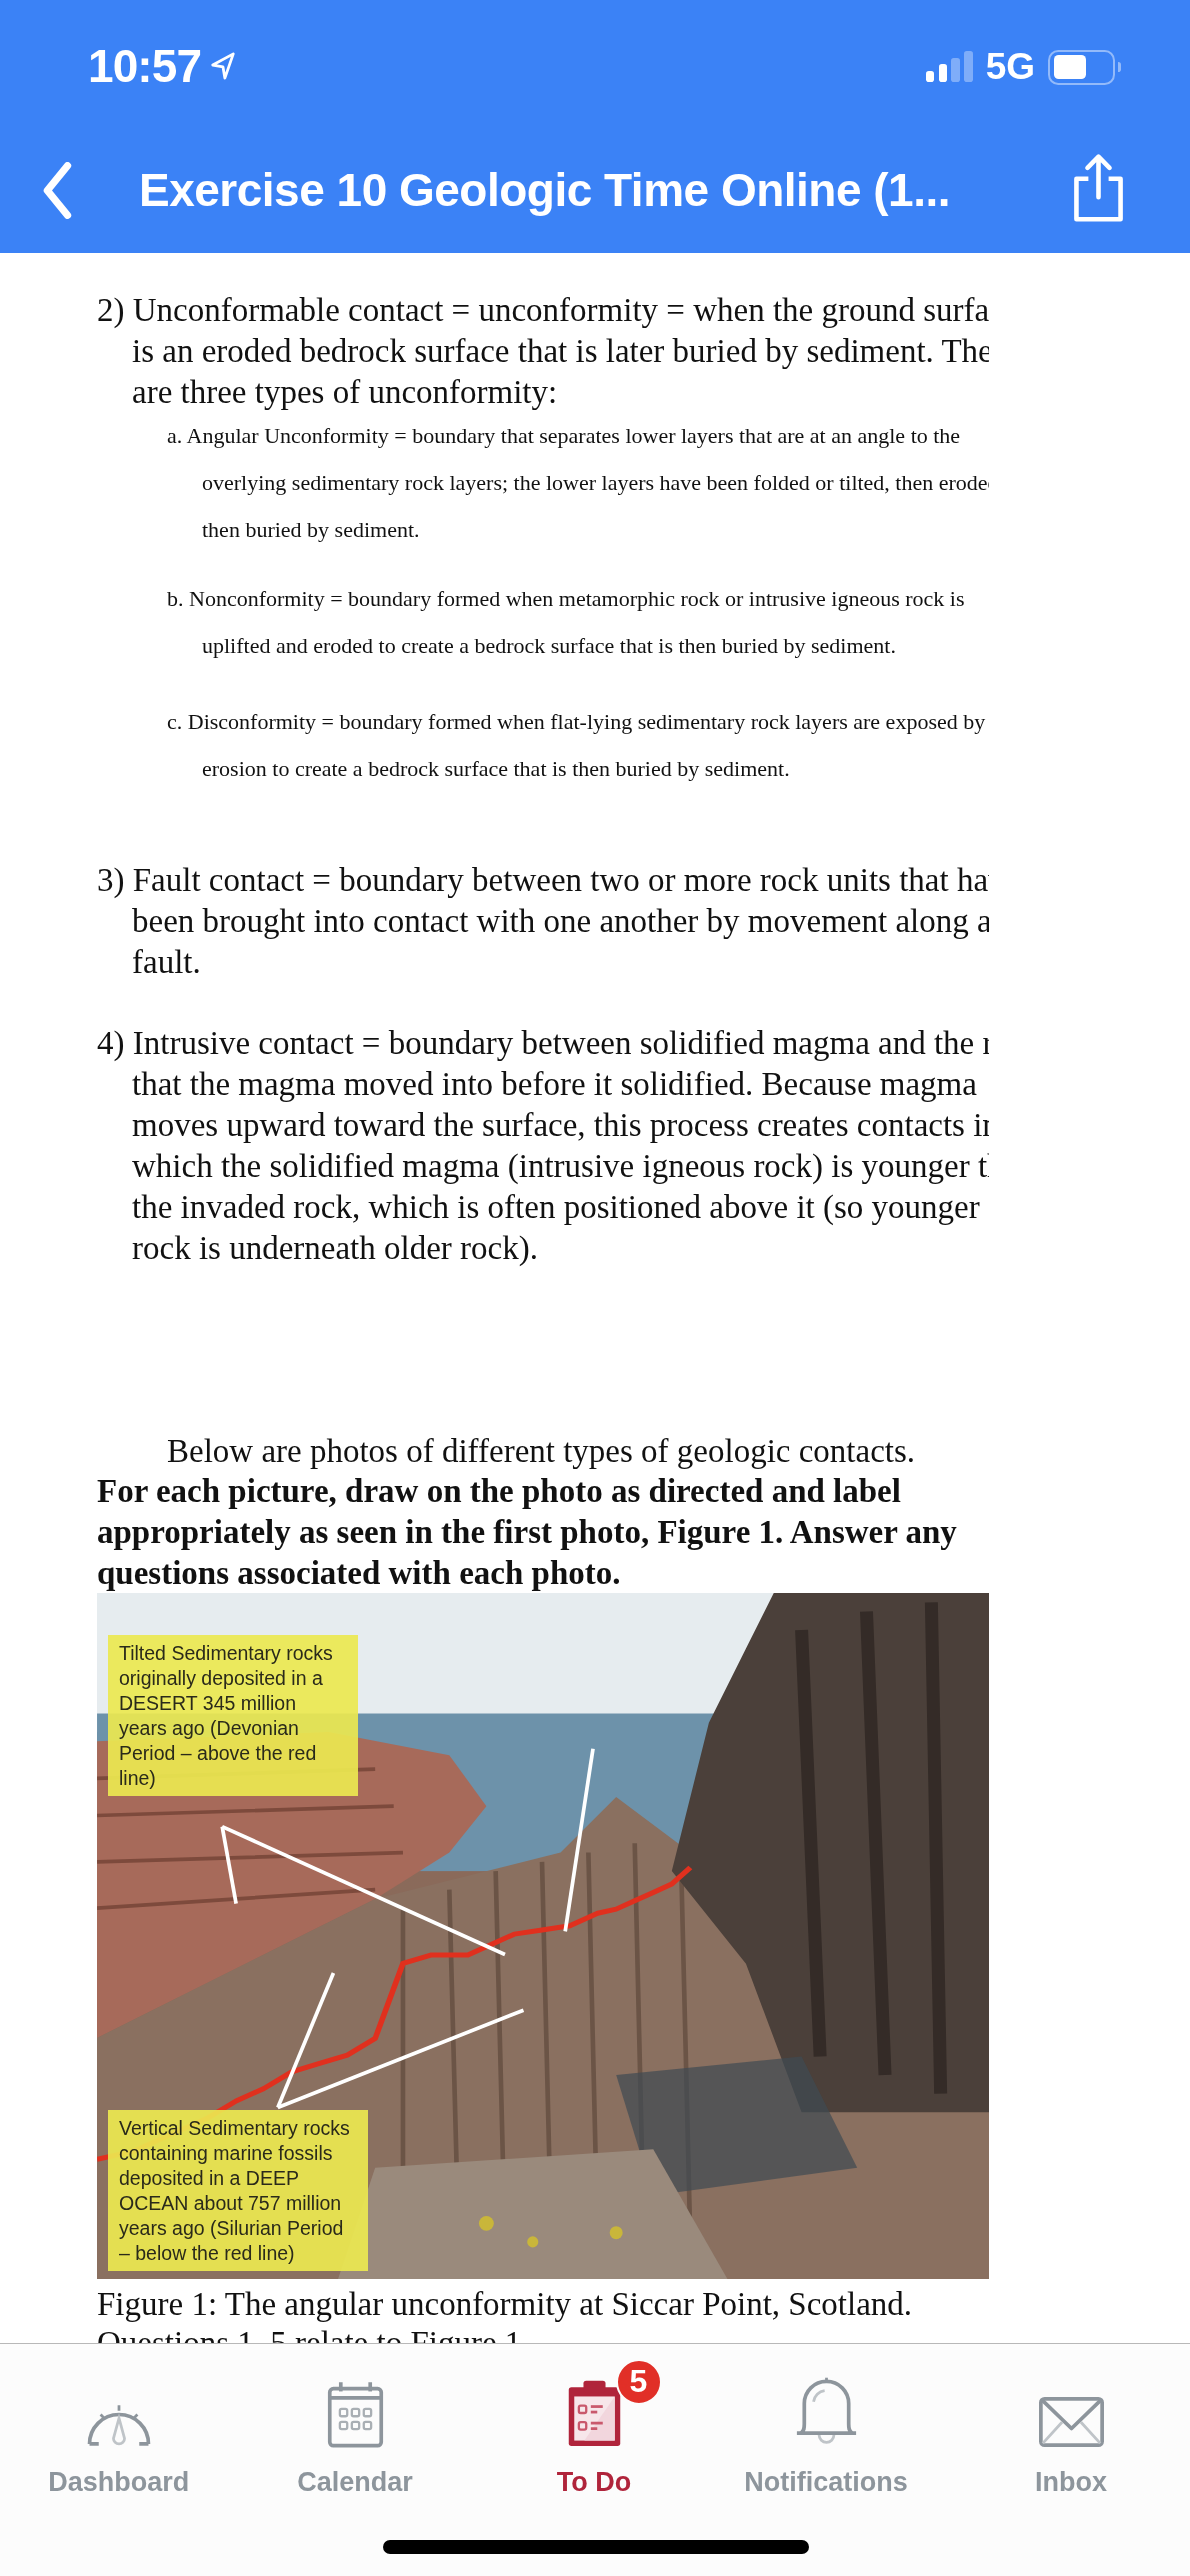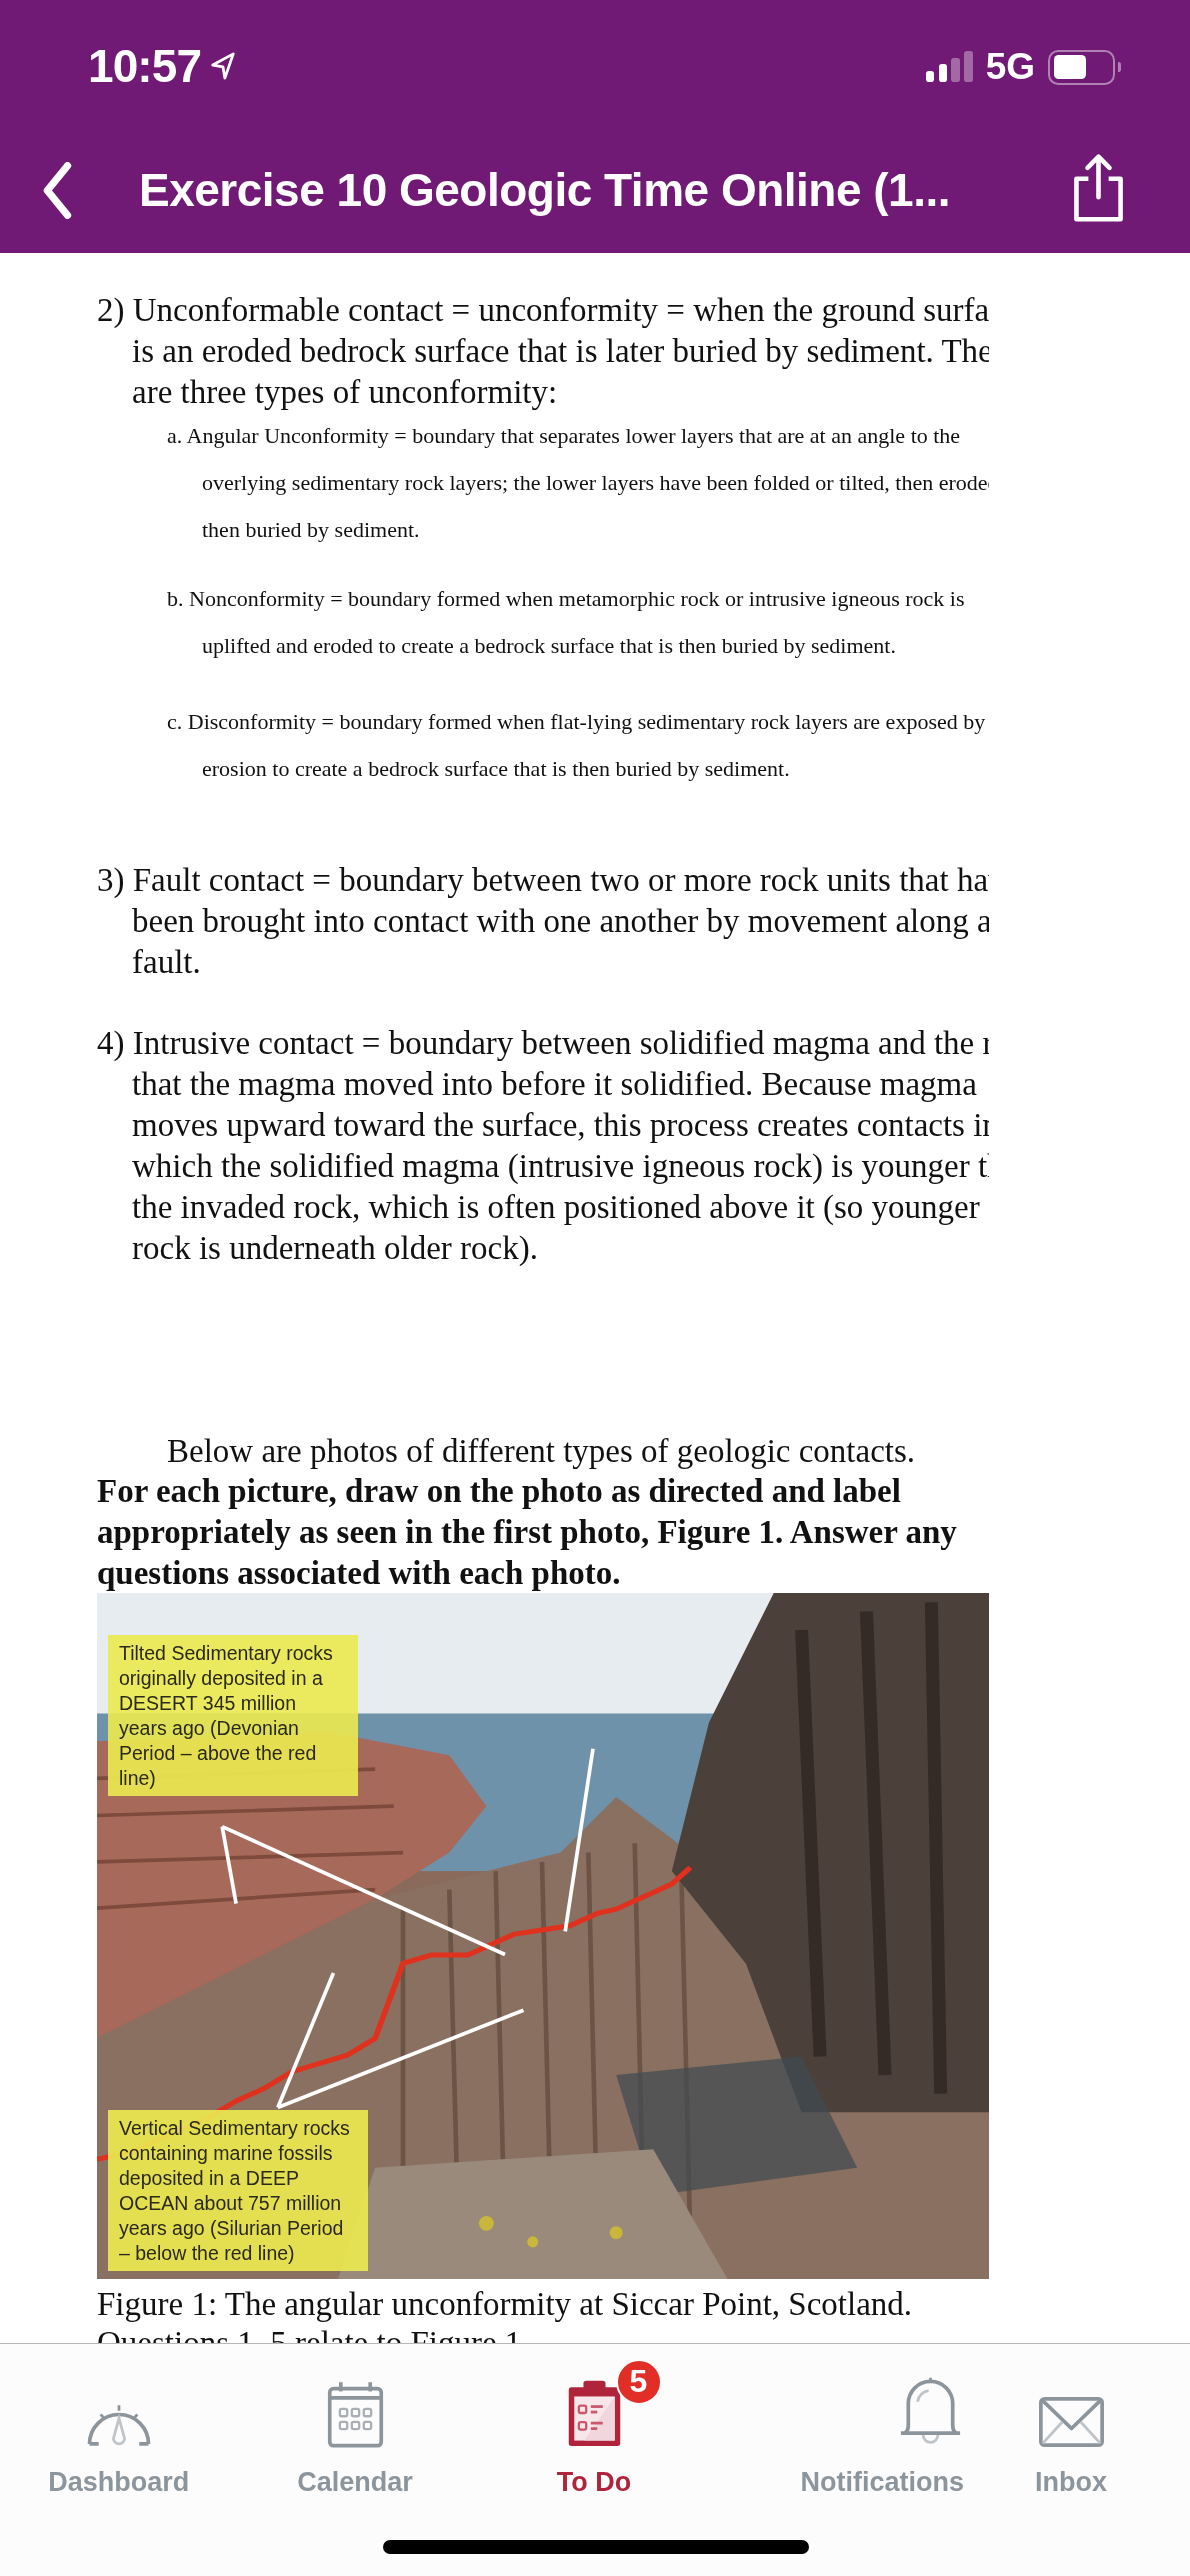--- a/index.html
+++ b/index.html
@@ -1,20 +1,20 @@
 <!DOCTYPE html>
 <html style="font-size:15px"><head>
 <meta charset="utf-8">
 <style>
   * { box-sizing: border-box; margin: 0; padding: 0; }
   html, body { width: 1191px; height: 2576px; overflow: hidden; background: #ffffff; }
   body { position: relative; font-family: "Liberation Sans", sans-serif; }
 
   
-  .header { position: absolute; left: 0; top: 0; width: 1191px; height: 253px; background: #701a75; color: #fff; }
+  .header { position: absolute; left: 0; top: 0; width: 1191px; height: 253px; background: #3b82f6; color: #fff; }
   .status-time { position: absolute; left: 88px; top: 39px; font-size: 46px; font-weight: bold; letter-spacing: -0.9px; display: flex; align-items: center; }
   .status-time svg { margin-left: 7.4px; }
   .status-right { position: absolute; right: 76px; top: 46px; display: flex; align-items: center; gap: 13px; }
   .signal { display: flex; align-items: flex-end; gap: 4.6px; height: 30px; }
   .signal span { width: 8.3px; border-radius: 2.8px; background: #fff; }
   .signal span.dim { background: rgba(255,255,255,0.35); }
   .net { font-size: 37px; font-weight: bold; }
   .battery { width: 67px; height: 35px; border: 2.8px solid rgba(255,255,255,0.45); border-radius: 10.2px; position: relative; padding: 3.7px; }
   .battery .fill { width: 32px; height: 100%; background: #fff; border-radius: 4.6px; }
   .battery::after { content: ""; position: absolute; right: -8.3px; top: 10.2px; width: 3.7px; height: 10.2px; background: rgba(255,255,255,0.45); border-radius: 0 2.8px 2.8px 0; }
@@ -182,21 +182,21 @@
           <line x1="27" y1="31" x2="40" y2="31" stroke="#c9586c" stroke-width="3"></line>
           <line x1="27" y1="37" x2="34" y2="37" stroke="#c9586c" stroke-width="3"></line>
           <rect x="14" y="48" width="8" height="8" rx="2" fill="none" stroke="#c9586c" stroke-width="2.5"></rect>
           <line x1="27" y1="49" x2="40" y2="49" stroke="#c9586c" stroke-width="3"></line>
           <line x1="27" y1="55" x2="34" y2="55" stroke="#c9586c" stroke-width="3"></line>
         </svg>
       <div class="badge">5</div>
     </div>
     <div class="lbl">To Do</div>
   </div>
-  <div class="tab" style="left:760px;align-items:flex-end;">
+  <div class="tab" style="left:724px;">
     <div class="ico">
       <svg width="67" height="74" viewBox="0 0 72 80">
           <path d="M36 4 V9" stroke="#8d959c" stroke-width="3"></path>
           <path d="M4 64 H68 M8 64 C12 62 12 58 12 54 V32 A24 24 0 0 1 60 32 V54 C60 58 60 62 64 64" fill="none" stroke="#8d959c" stroke-width="4"></path>
           <path d="M22 30 A14 14 0 0 1 34 18" fill="none" stroke="#bfc4c8" stroke-width="3"></path>
           <path d="M28 66 A8 8 0 0 0 44 66" fill="none" stroke="#bfc4c8" stroke-width="3"></path>
         </svg>
     </div>
     <div class="lbl">Notifications</div>
   </div>

